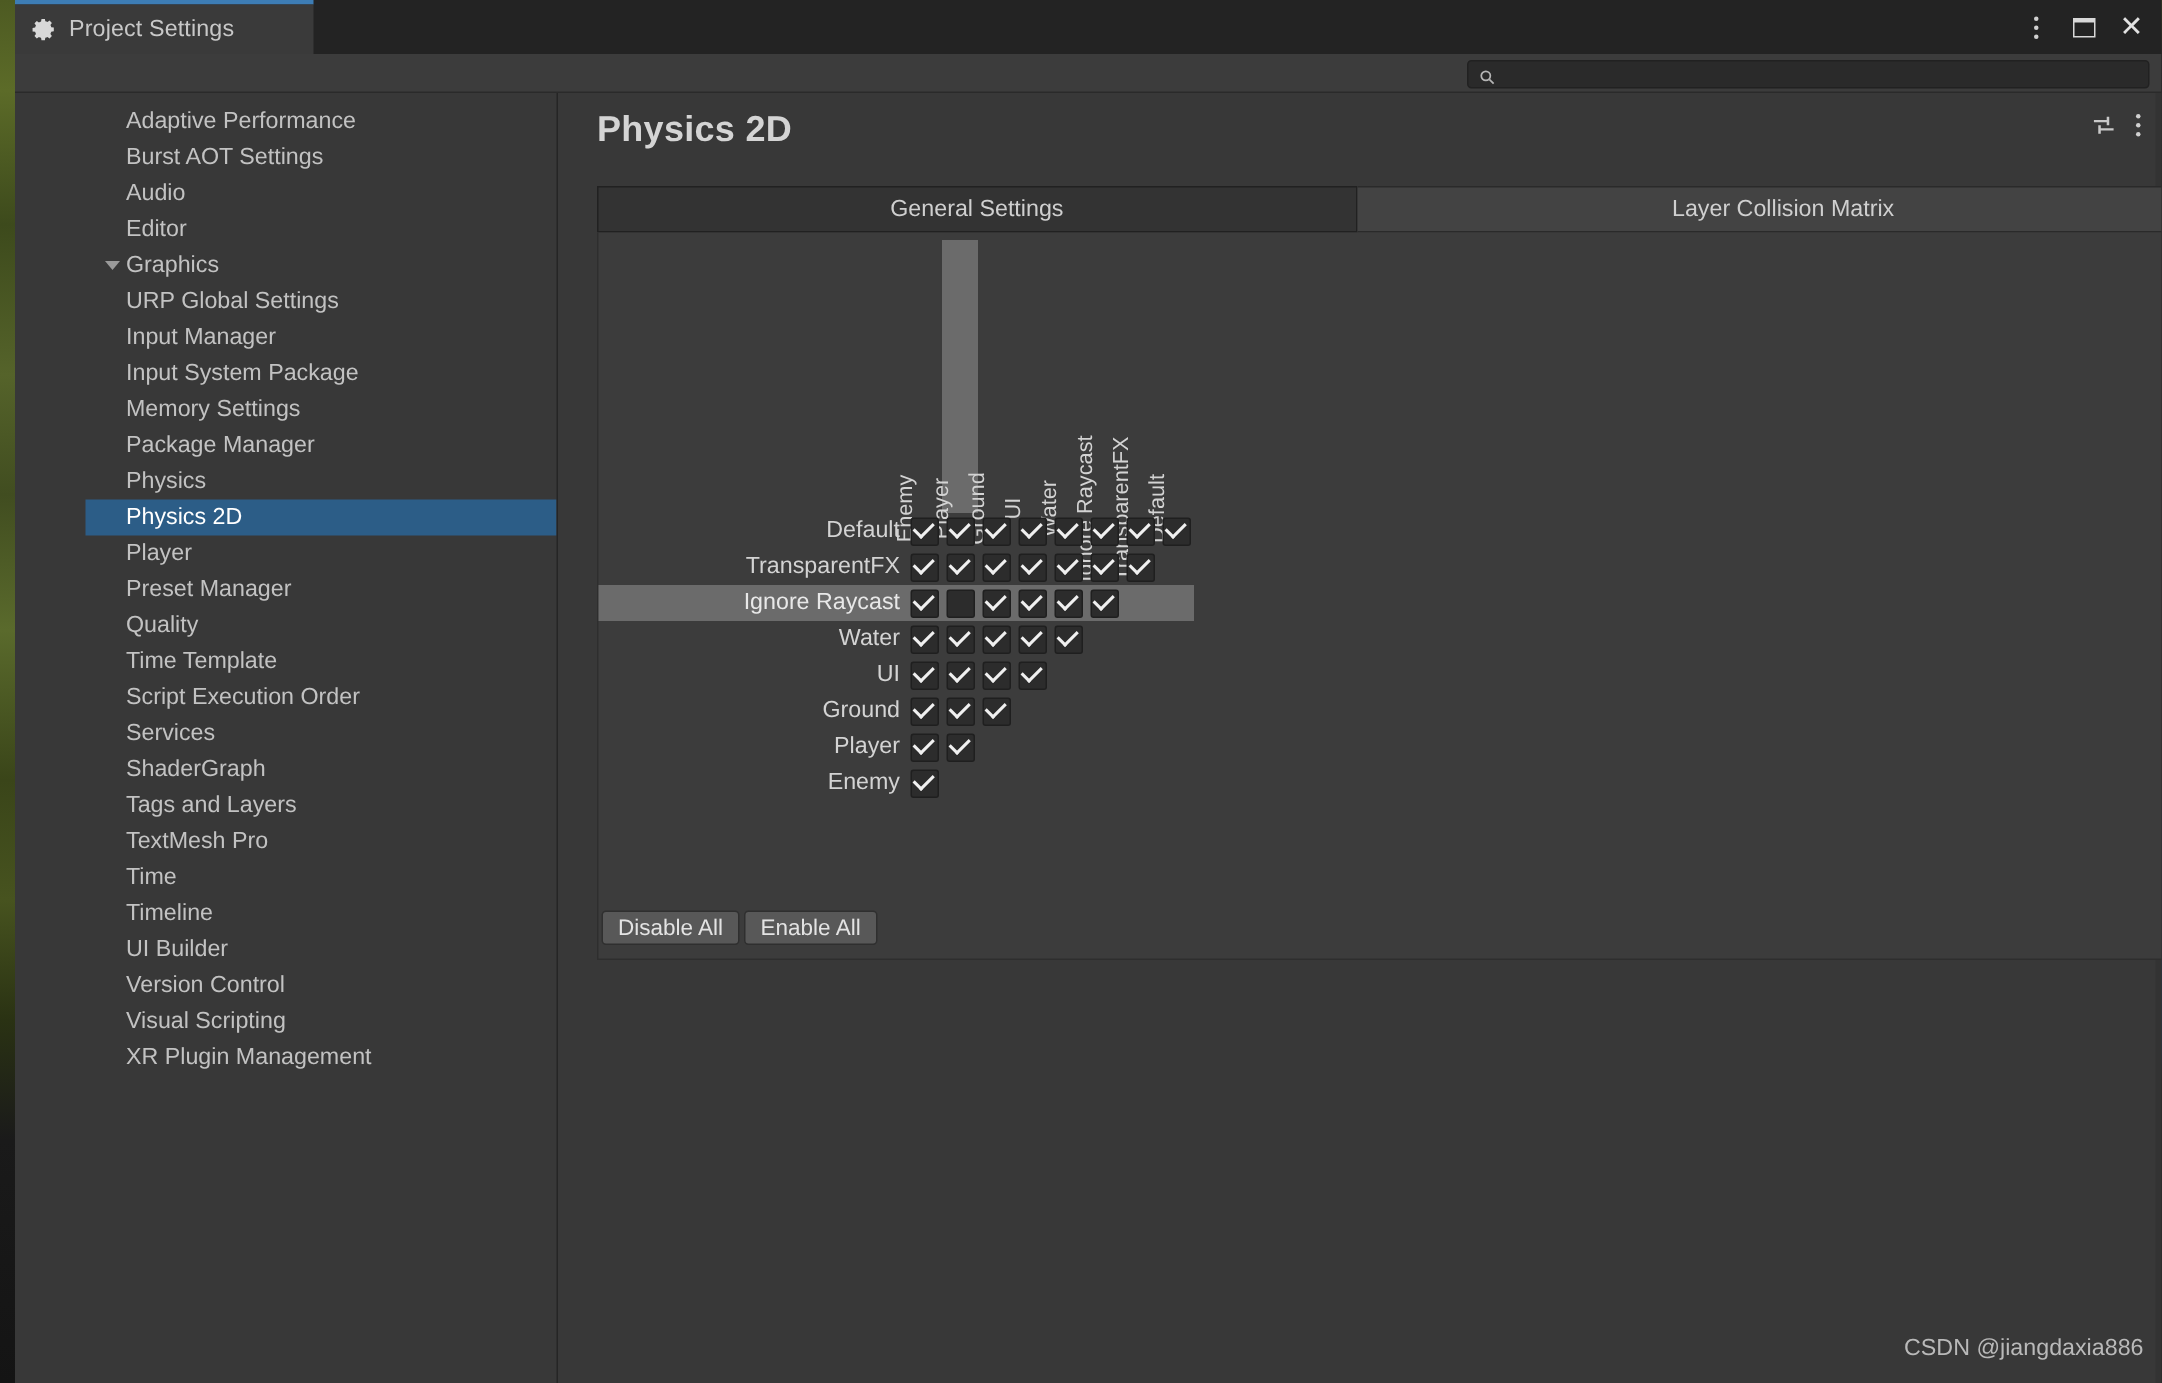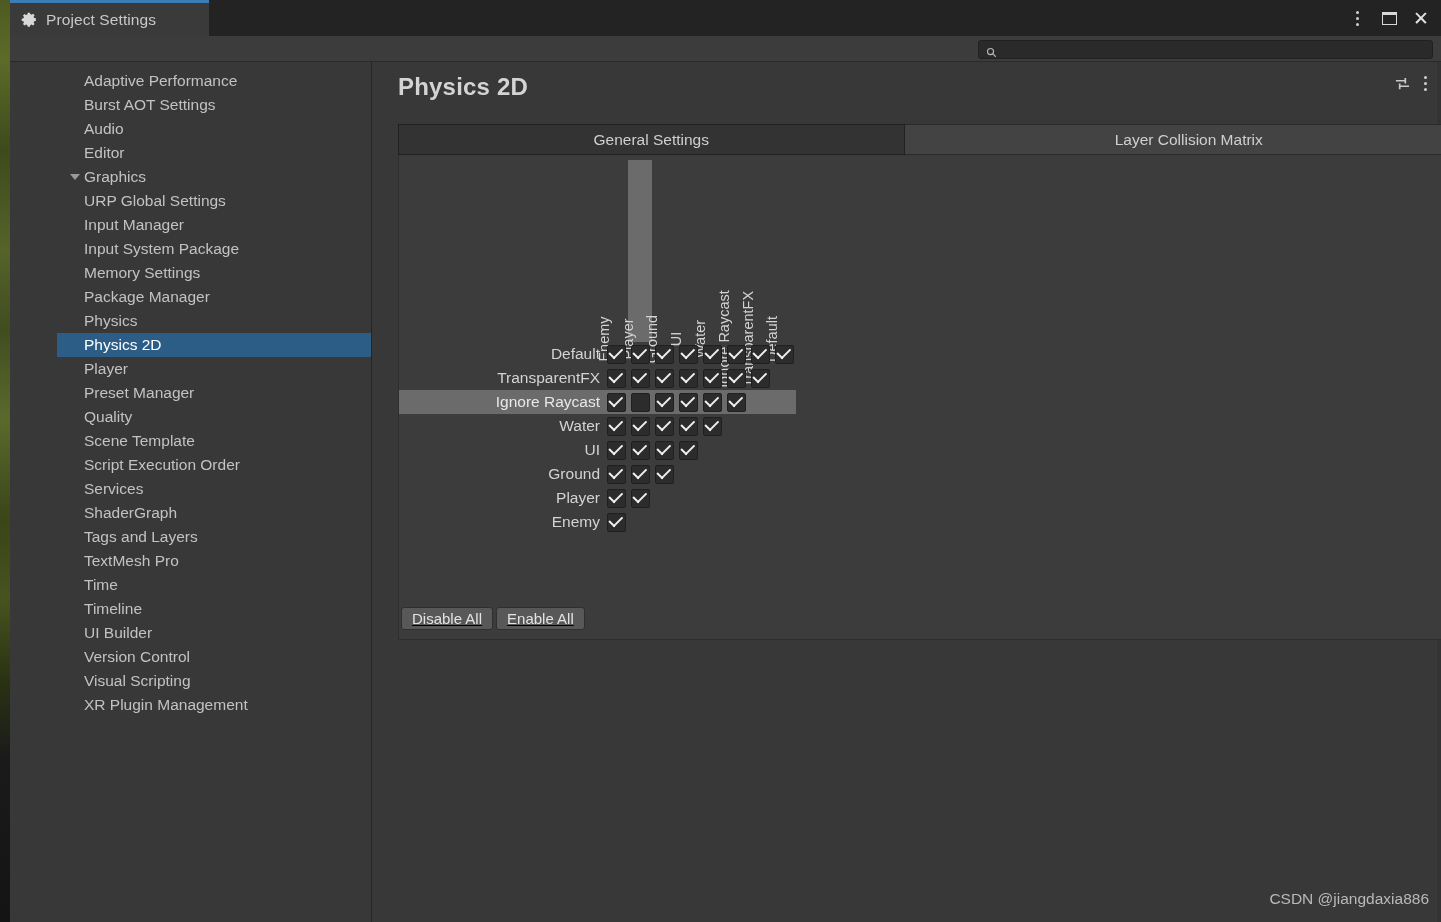--- a/index.html
+++ b/index.html
@@ -209,21 +209,21 @@
     content: "";
     width: 11px; height: 6px;
     border-left: 2.4px solid #f0f0f0;
     border-bottom: 2.4px solid #f0f0f0;
     transform: rotate(-45deg) translate(1px, -2px);
   }
 
   
   .mx-buttons {
     position: absolute; left: 2px; bottom: 9px;
-    display: flex; gap: 3px; text-decoration: underline;
+    display: flex; gap: 3px;
   }
   .mx-btn {
     height: 23px; padding: 0 10px;
     display: flex; align-items: center; justify-content: center;
     background: #585858;
     border: 1px solid #2f2f2f;
     border-radius: 3px;
     color: #e3e3e3; font-size: 15px;
     white-space: nowrap;
   }
@@ -332,21 +332,21 @@
           <div class="nav-item">
             <span>Player</span>
           </div>
           <div class="nav-item">
             <span>Preset Manager</span>
           </div>
           <div class="nav-item">
             <span>Quality</span>
           </div>
           <div class="nav-item">
-            <span>Scene Template</span>
+            <span>Time Template</span>
           </div>
           <div class="nav-item">
             <span>Script Execution Order</span>
           </div>
           <div class="nav-item">
             <span>Services</span>
           </div>
           <div class="nav-item">
             <span>ShaderGraph</span>
           </div>

